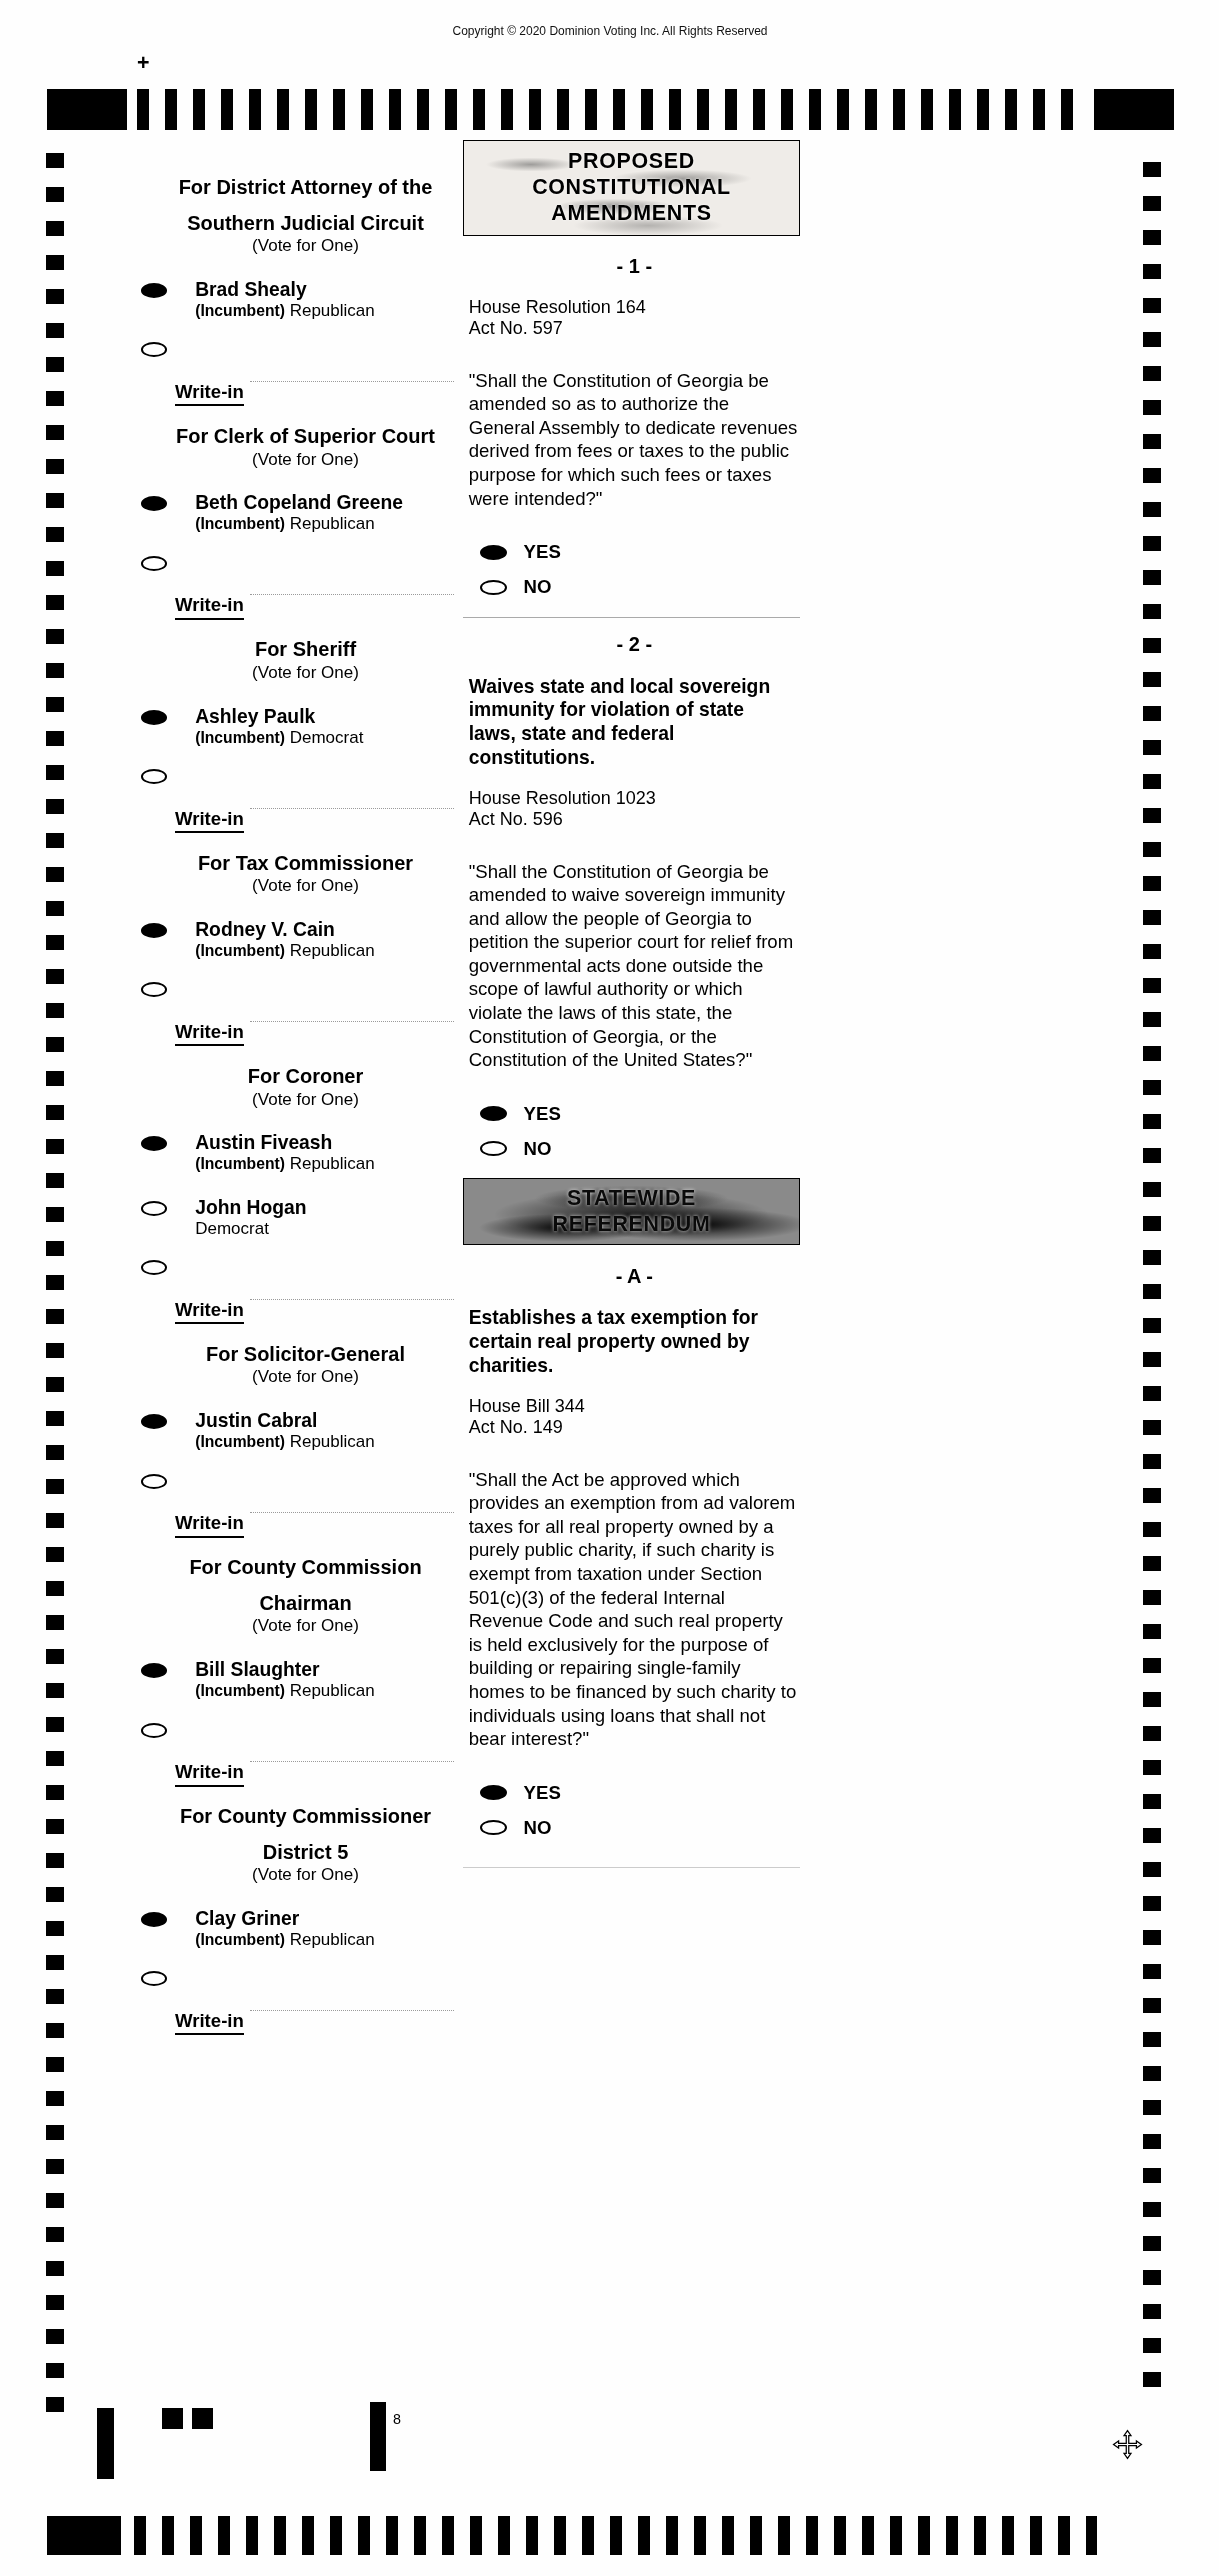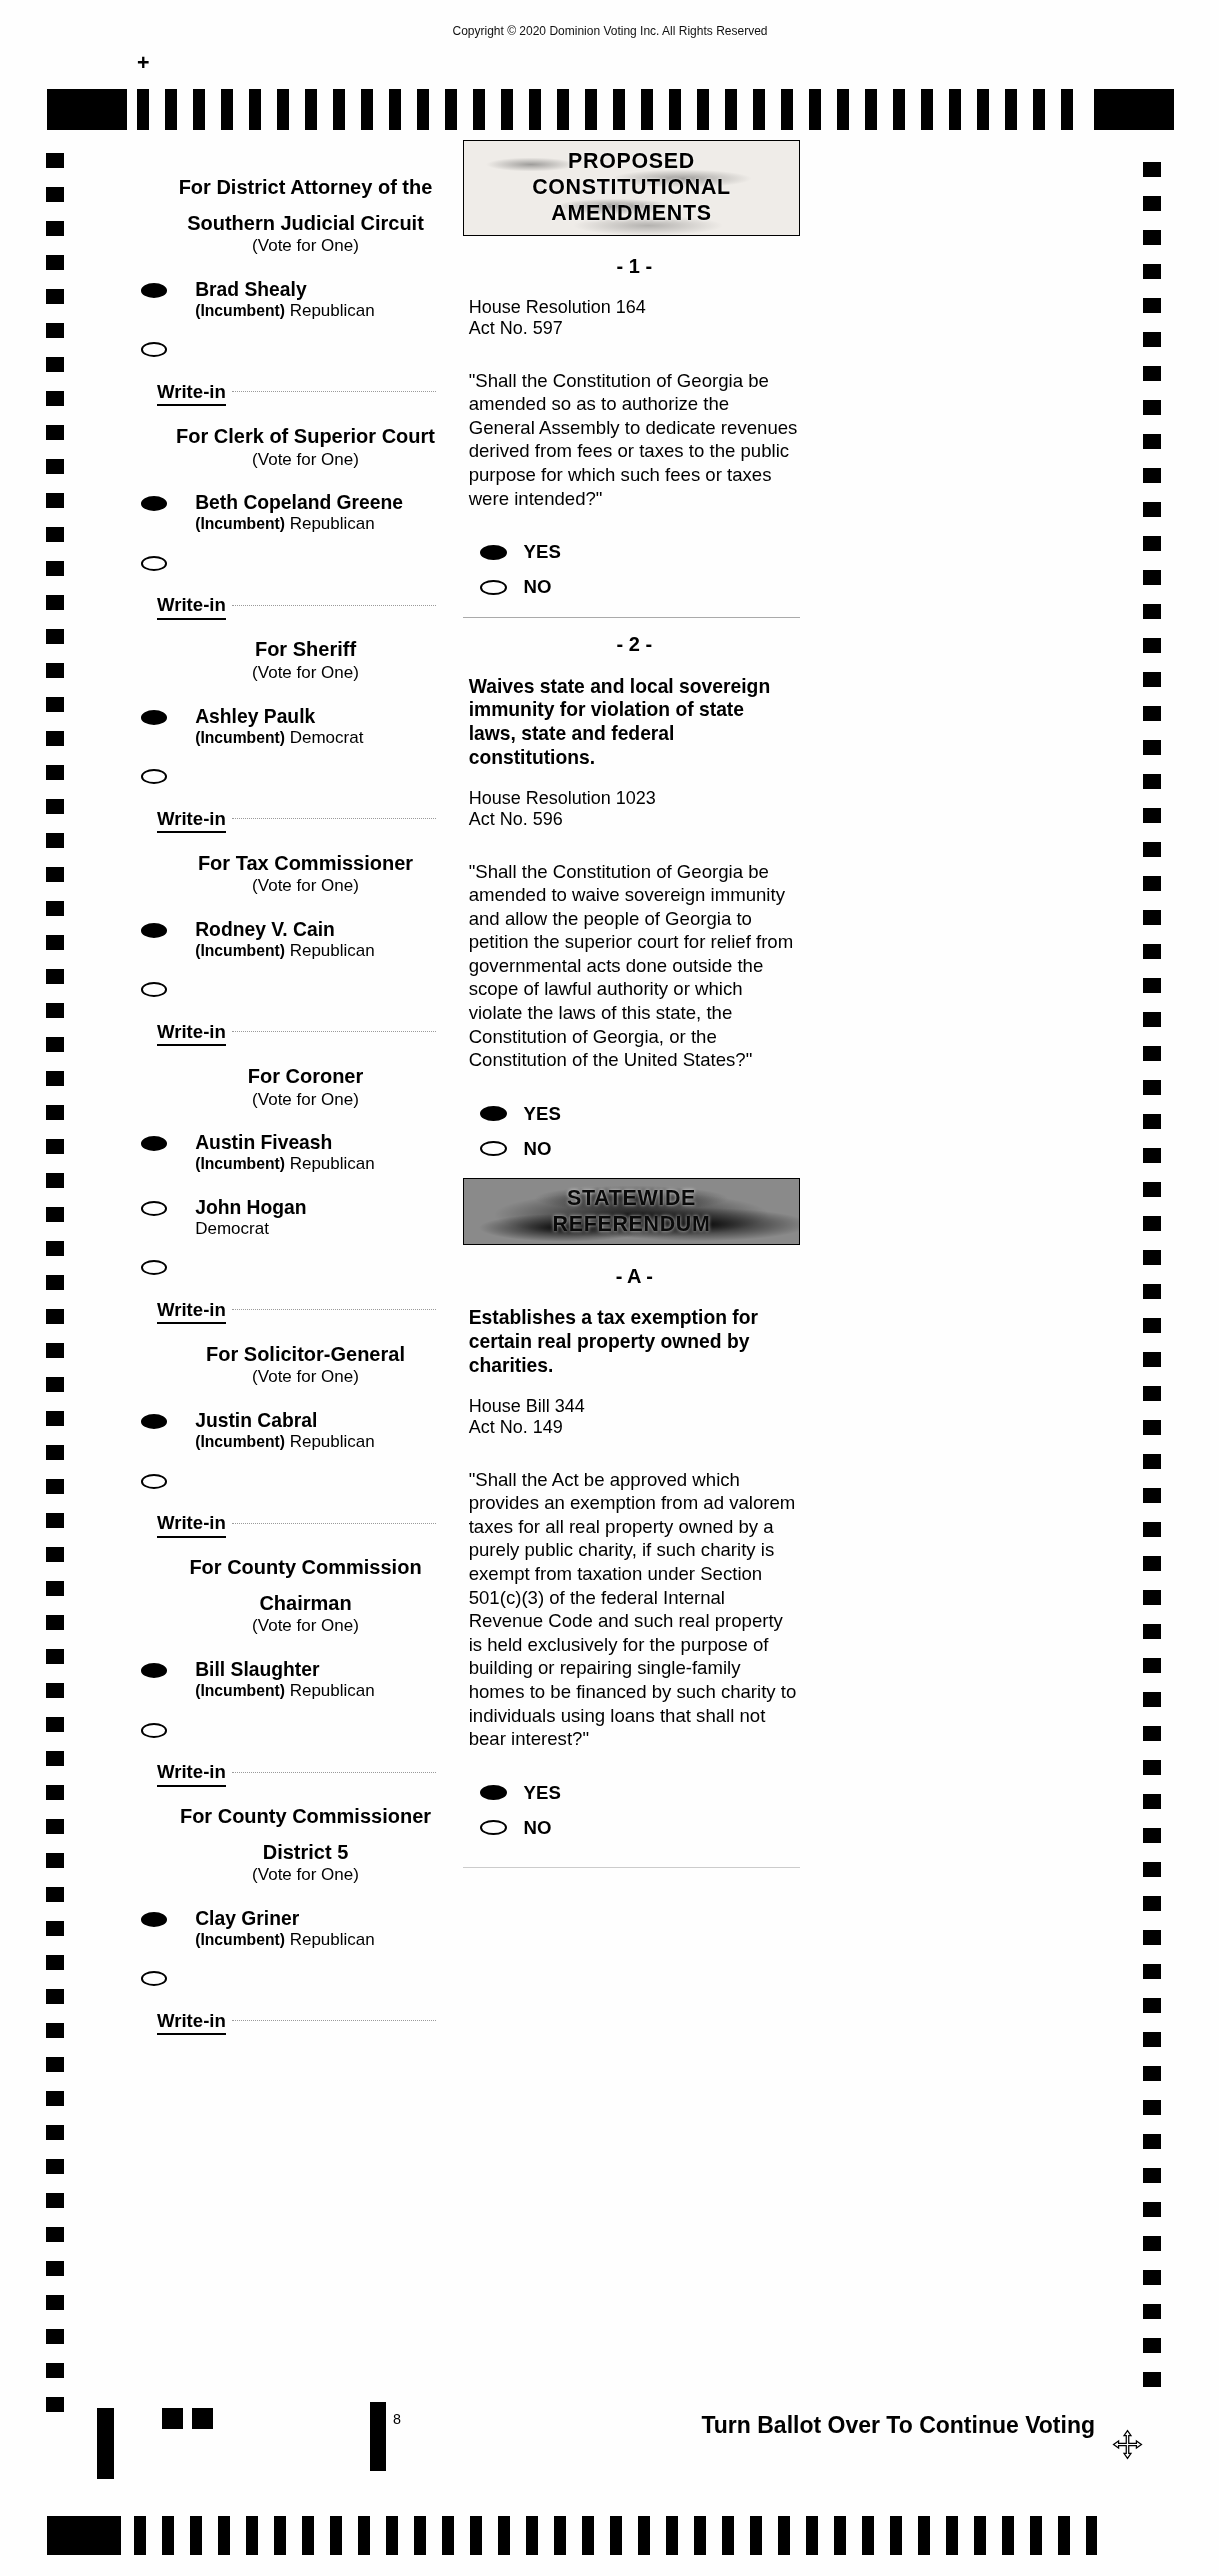--- a/index.html
+++ b/index.html
@@ -38,21 +38,21 @@
   .content-left { position:absolute; left:125px; top:164px; width:361px; }
   .contest { margin-bottom:18.6px; }
   .c-title { font-size:20px; font-weight:bold; text-align:center; line-height:23.6px;margin-top:12px; }
   .c-vote  { font-size:17px; text-align:center; line-height:21.4px; margin-bottom:21.4px; }
   .cand { display:flex; gap:28px; margin:0 0 21.4px 15.7px; }
   .cand .oval { margin-top:5px; }
   .cand-name { font-size:19.3px; font-weight:bold; line-height:23px; }
   .cand-detail { font-size:17px; line-height:20px; }
   .qual { font-weight:bold; font-size:15.7px; }
   .blank-row { margin:0 0 20px 15.7px; height:18.6px; }
-  .writein { display:flex; align-items:center; margin:0 0 10px 32px; width:279px; }
+  .writein { display:flex; align-items:flex-start; margin:0 0 10px 50px; width:279px; }
   .wl { font-size:18.6px; font-weight:bold; border-bottom:2.9px solid #000; padding-bottom:1.4px; }
   .wline { flex:1; border-bottom:1.4px dotted #9a9a9a; margin:0 0 3.6px 5.7px; }
 
   
   .content-right { position:absolute; left:463px; top:140px; width:337px; }
   .header-box { border:1.4px solid #000; text-align:center; padding:7.1px 0 8.6px; margin-bottom:18.6px; }
   .hb-line { font-size:21.4px; font-weight:800; line-height:26px; letter-spacing:0.7px;
              text-shadow:0 0 2.9px rgba(255,255,255,.9); }
   .header-box.noisy { background:
       radial-gradient(ellipse 64px 10px at 20% 25%, rgba(60,60,60,.45), transparent 70%),
@@ -354,21 +354,20 @@
     </section>
 
   </div>
 
   <div class="bl-bar1"></div>
   <div class="bl-sq1"></div>
   <div class="bl-sq2"></div>
   <div class="bl-bar2"></div>
   <div class="page-num">8</div>
 
-  <div class="turnover">Turn Ballot Over To Continue Voting</div>
   <div class="move-icon">
     <svg viewBox="0 0 40 40" width="31" height="31">
       <path d="M20 2 L24.5 8.5 H21.6 V18.4 H31.5 V15.5 L38 20 L31.5 24.5 V21.6 H21.6 V31.5 H24.5 L20 38 L15.5 31.5 H18.4 V21.6 H8.5 V24.5 L2 20 L8.5 15.5 V18.4 H18.4 V8.5 H15.5 Z" fill="none" stroke="#000" stroke-width="1.6"></path>
     </svg>
   </div>
 
   <div class="timing-bottom">
     <div class="block"></div>
     <div class="bars"></div>
   </div>

